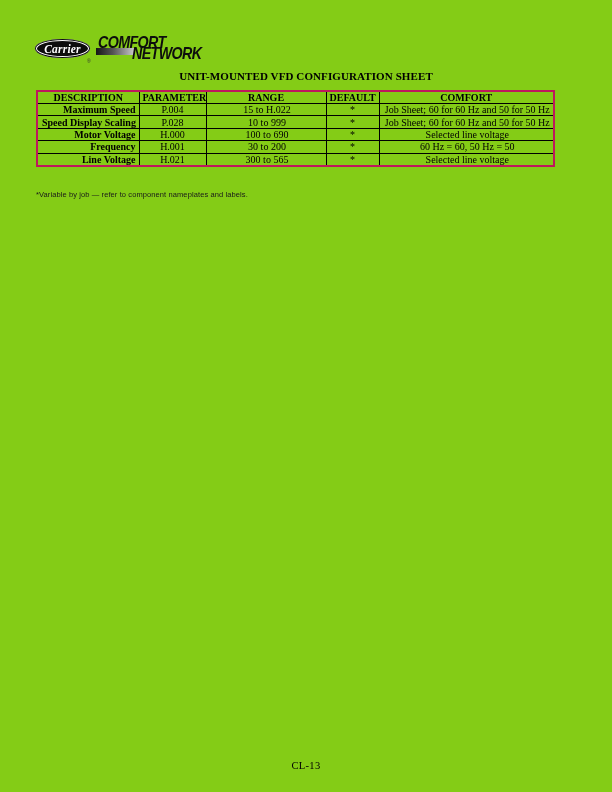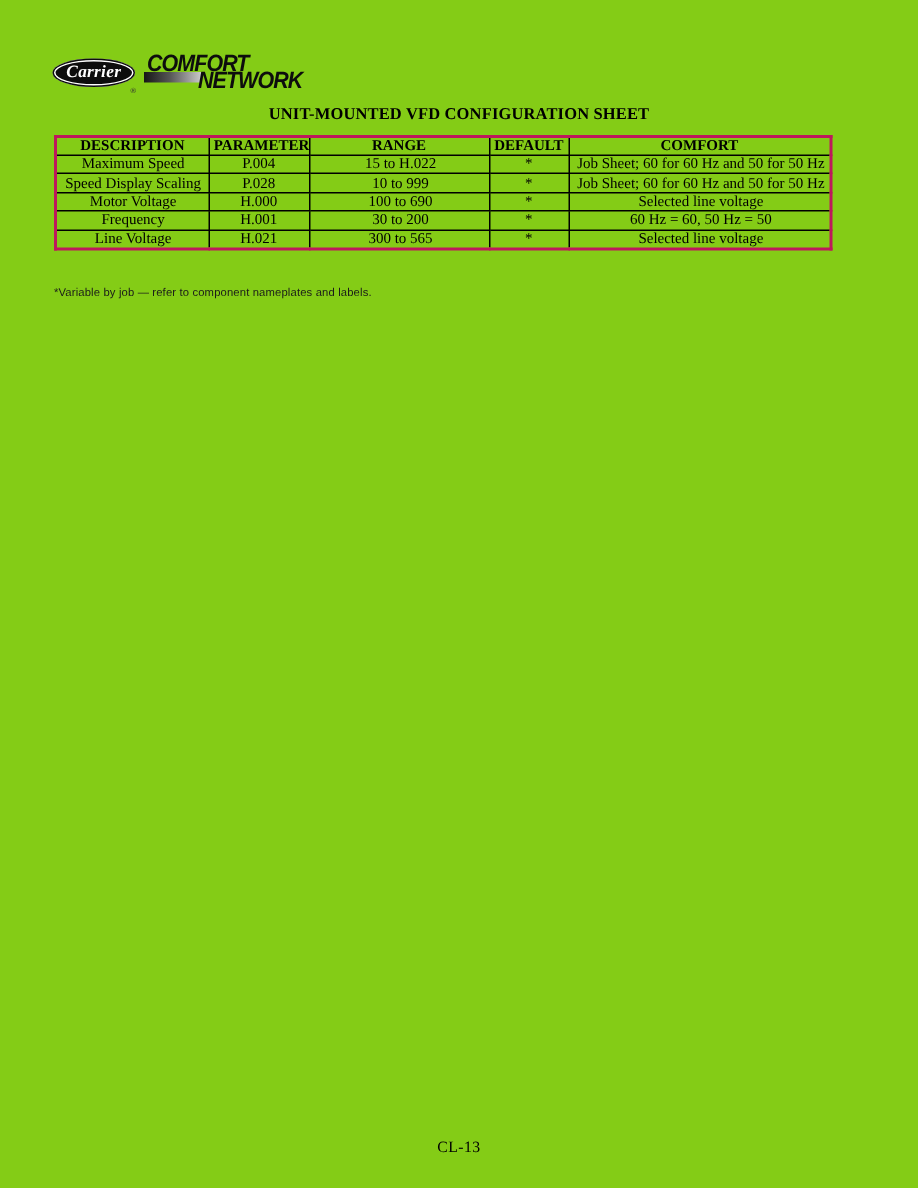--- a/index.html
+++ b/index.html
@@ -86,21 +86,21 @@
     overflow: hidden;
     white-space: nowrap;
   }
   .config-table { border: 2px solid #be185d; }
   .config-table th { font-weight: 700; text-align: center; }
   .col-description  { width: 102px; }
   .col-parameter    { width: 67px; }
   .col-range        { width: 120px; }
   .col-default      { width: 53px; }
   .col-comments     { width: 175px; }
-  td.cell-description { font-weight: 400; text-align: center; padding-left: 4px; margin-top: 45px; }
+  td.cell-description { font-weight: 700; text-align: right; padding-left: 4px; margin-top: 45px; }
   td.cell-parameter   { text-align: center; }
   td.cell-range       { text-align: center; padding-left: 5px; }
   td.cell-default     { text-align: center; }
   td.cell-comments    { text-align: center; padding-left: 5px; }
 
   
   .footnote {
     position: absolute; left: 36px; top: 190px;
     font-family: "Liberation Sans", sans-serif;
     font-size: 7.5px;

